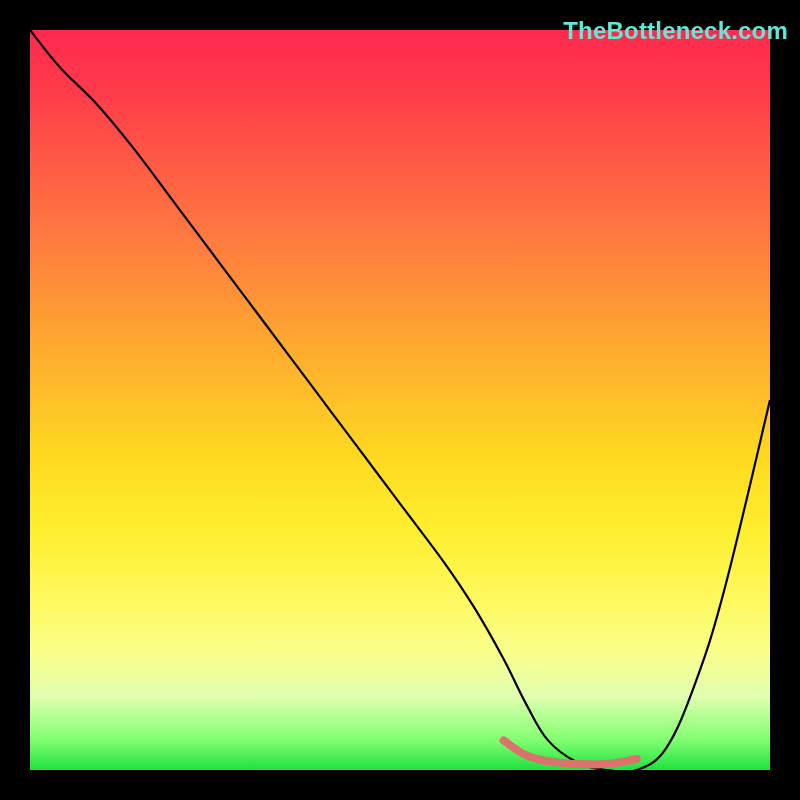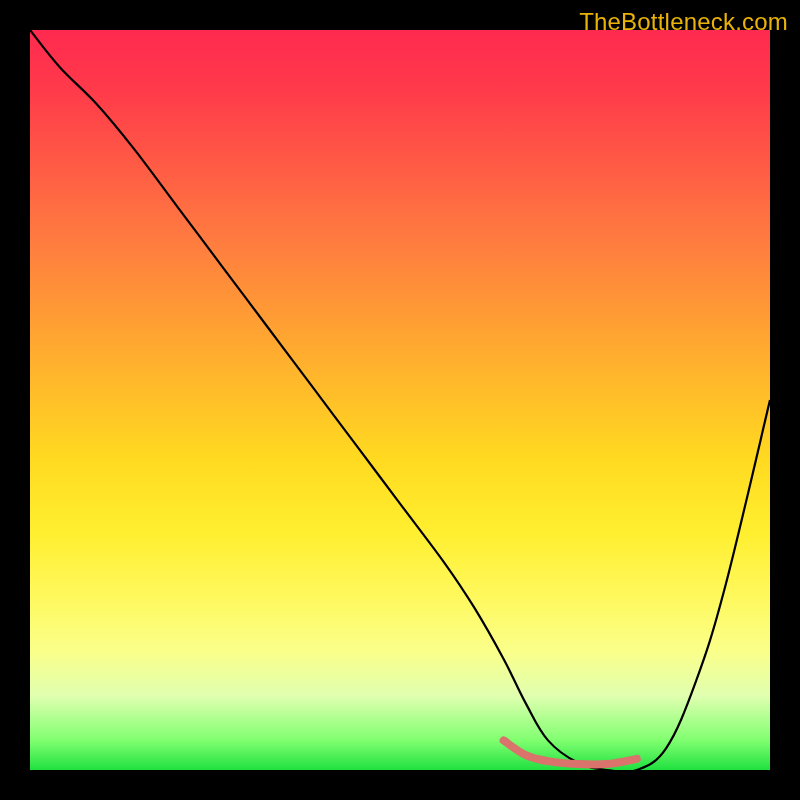--- a/index.html
+++ b/index.html
@@ -28,25 +28,25 @@
       #fff85a 76%,
       #faff8a 84%,
       #e0ffb0 90%,
       #80ff70 96%,
       #20e040 100%
     );
     overflow: hidden;
   }
   .watermark {
     position: absolute;
-    top: 8px;
+    top: 17px;
     right: 12px;
-    color: #eab308;
+    color: #5eead4;
     font-size: 24px;
-    font-weight: 400;
+    font-weight: 700;
     letter-spacing: 0.2px;
     z-index: 5;
   }
   svg.curve {
     position: absolute;
     left: 0; top: 0;
     width: 740px; height: 740px;
     z-index: 3;
   }
   svg.highlight {

